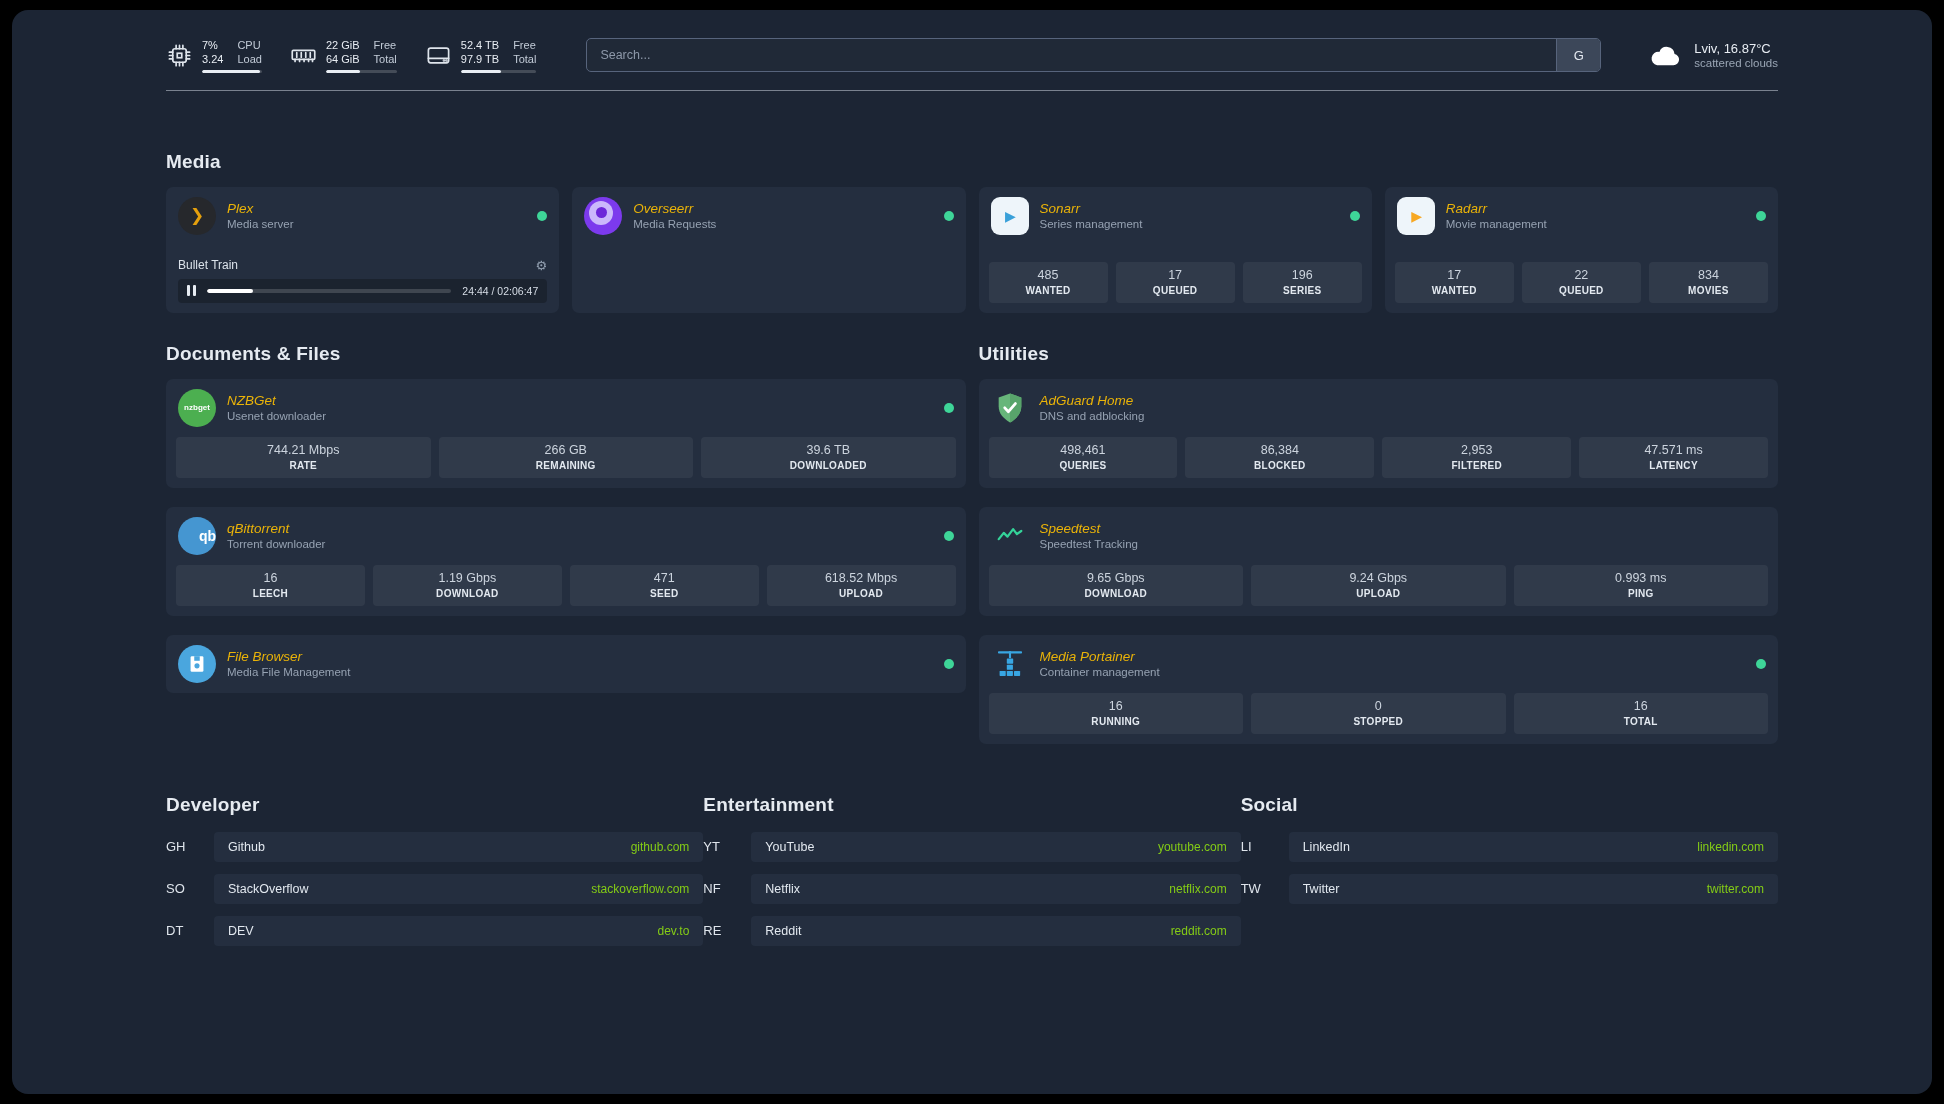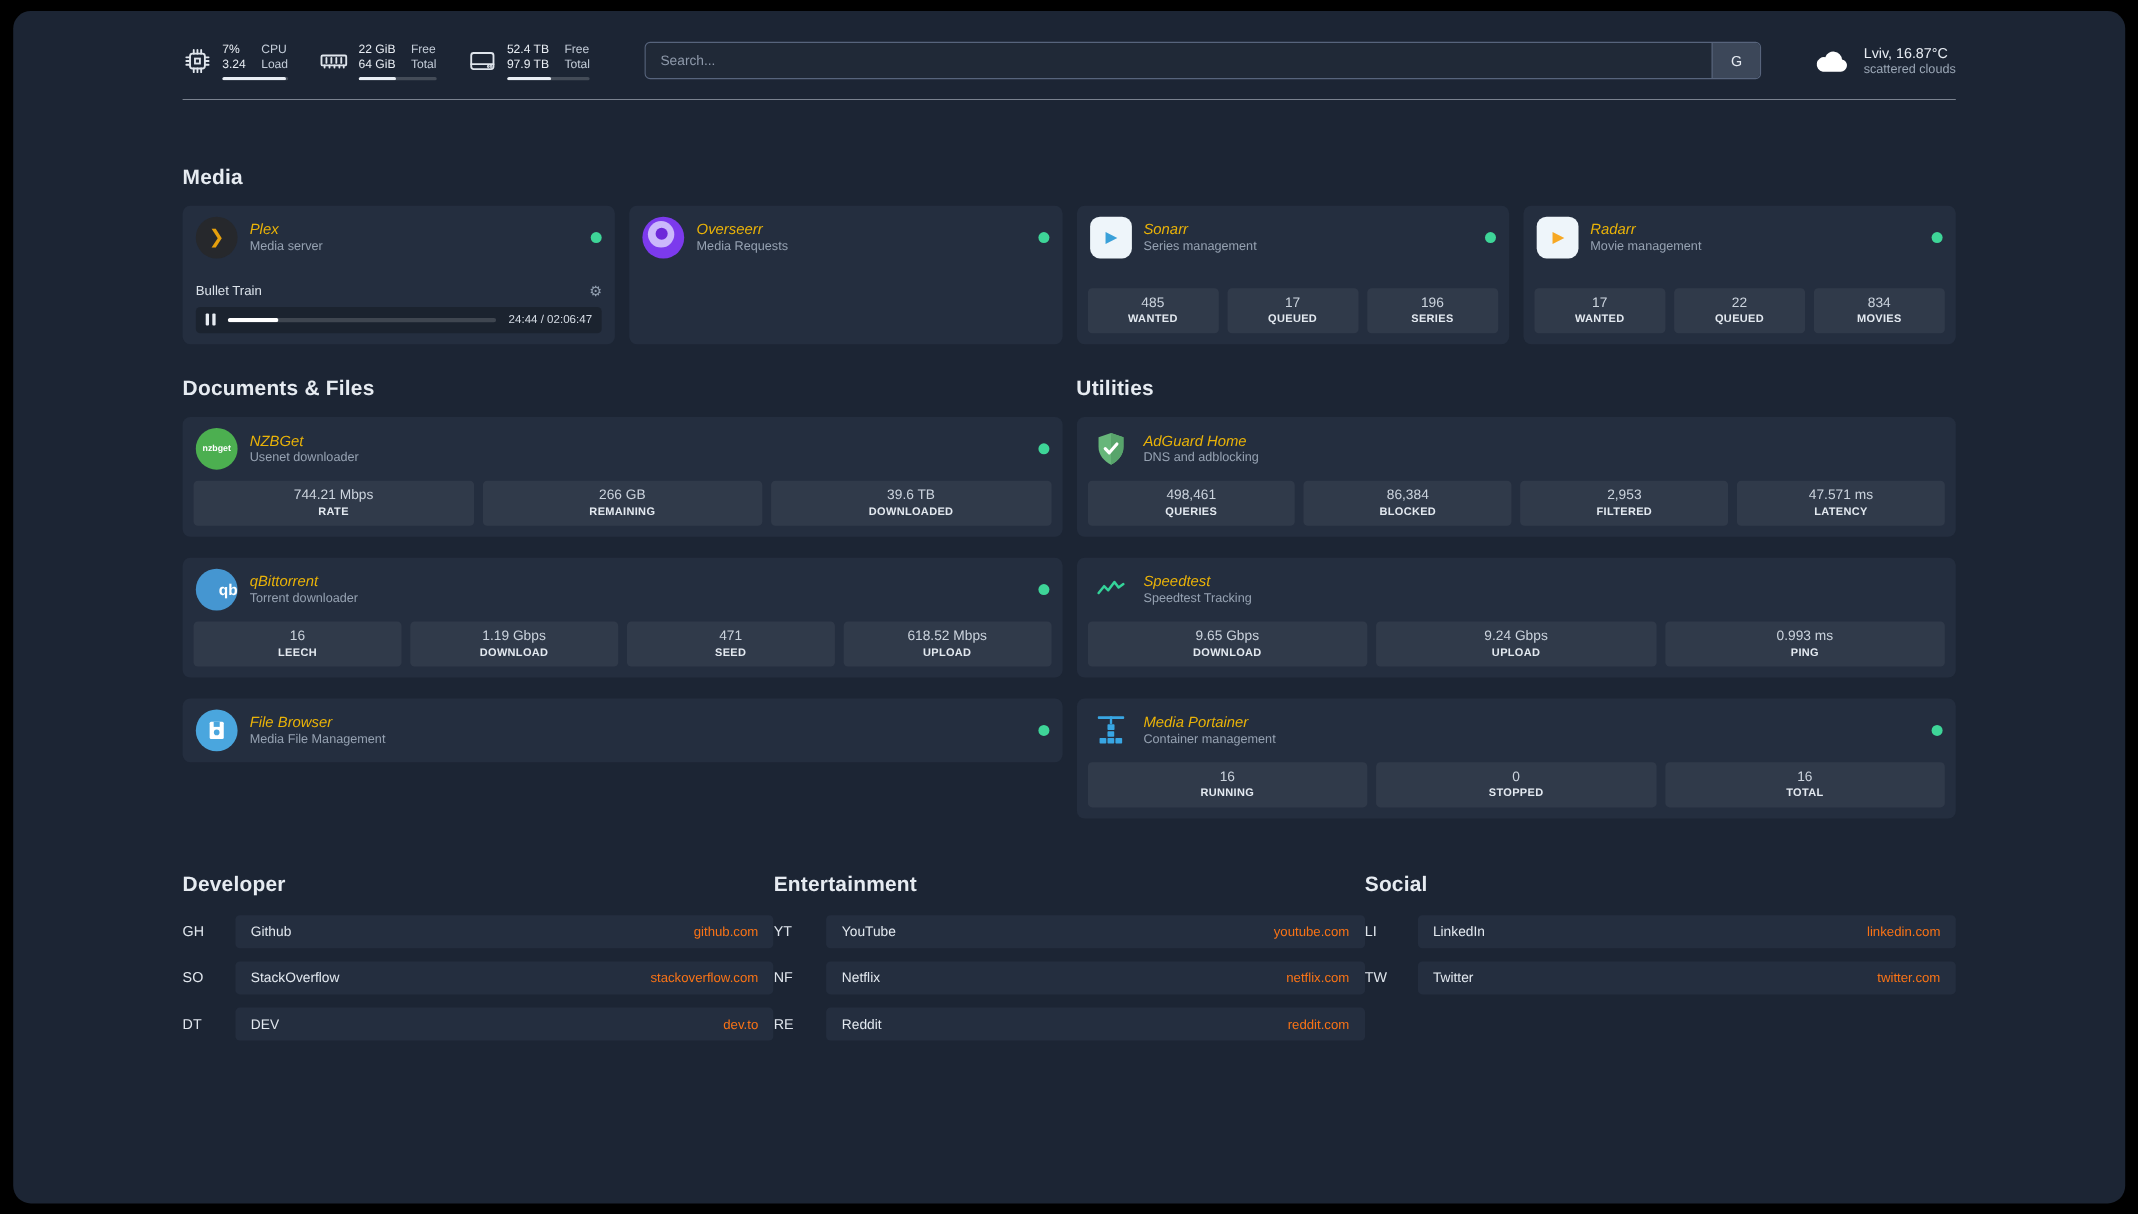--- a/index.html
+++ b/index.html
@@ -85,21 +85,21 @@
   .player-track { flex:1; height:4px; background:rgba(255,255,255,0.16); border-radius:2px; overflow:hidden; display:block; }
   .player-fill { height:100%; background:#fff; display:block; border-radius:2px; }
   .player-time { font-size:10.5px; color:#d6dde6; white-space:nowrap; }
 
   
   .bm-grid { display:grid; grid-template-columns:repeat(3,1fr); margin-top:50px; padding-bottom:40px; }
   .bm-item { display:flex; align-items:center; margin-bottom:12px; cursor:pointer; }
   .bm-abbr { width:48px; font-size:13px; color:#dfe5ec; flex:0 0 auto; }
   .bm-pill { flex:1; display:flex; align-items:center; background:#242e3f; border-radius:4px; height:30px; padding:0 14px; }
   .bm-name { font-size:12.5px; color:#e2e8ef; }
-  .bm-url { margin-left:auto; font-size:12px; color:#f97316; }
+  .bm-url { margin-left:auto; font-size:12px; color:#84cc16; }
 </style>
 </head>
 <body>
 
 <div class="panel">
   <div class="content">
 
     <header class="topbar">
       <div class="resources">
 

